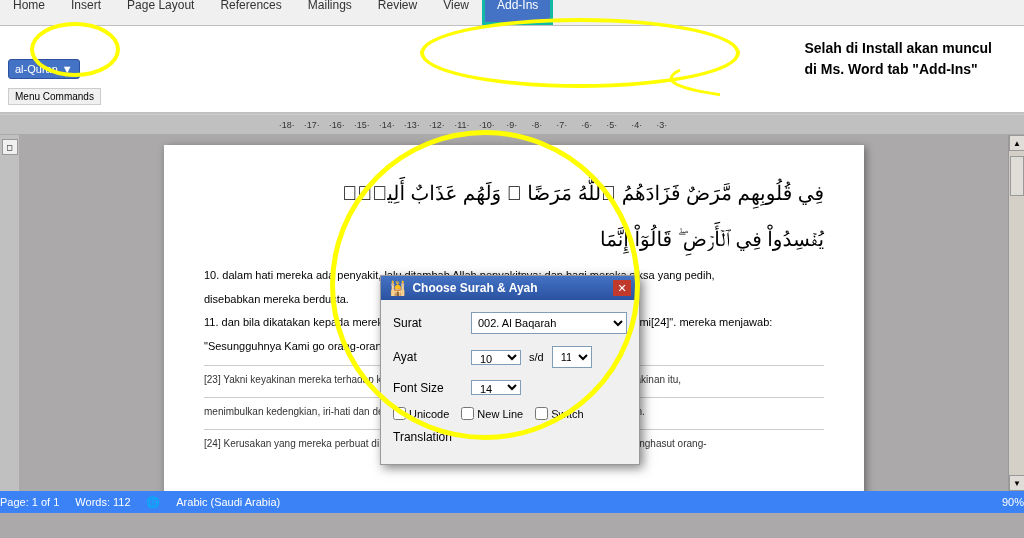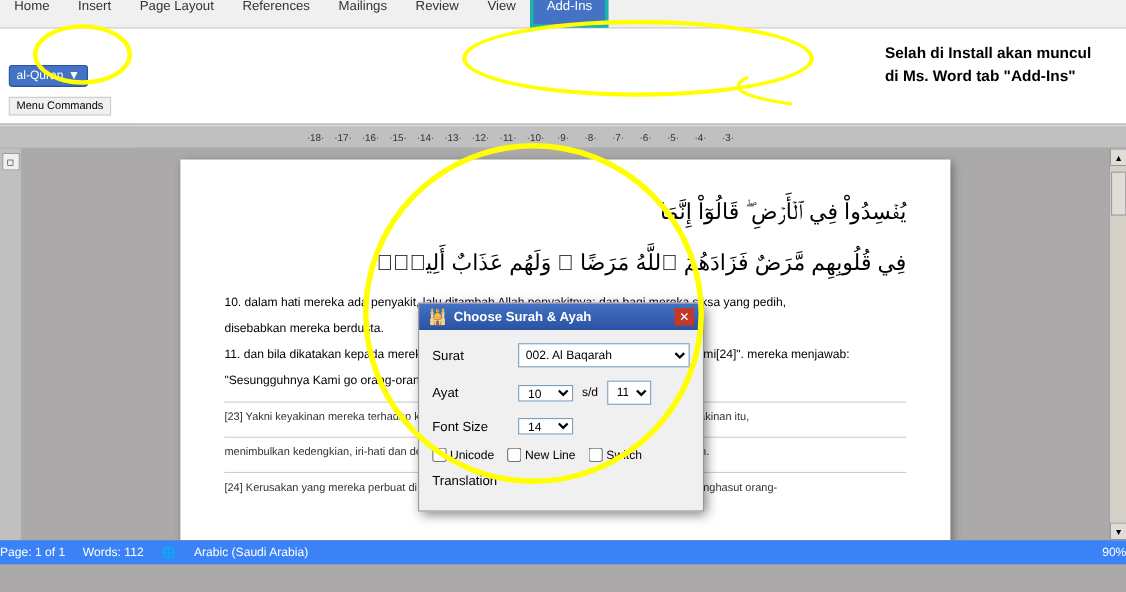--- a/index.html
+++ b/index.html
@@ -468,22 +468,22 @@
 </div>
 
 <div class="main-layout">
 
   <div class="left-sidebar">
     <div class="sidebar-icon">◻</div>
   </div>
 
   <div class="doc-area">
     <div class="document-page">
+      <div class="arabic-text">فِي قُلُوبِهِم مَّرَضٌ فَزَادَهُمُ ٱللَّهُ مَرَضًا ۖ وَلَهُم عَذَابٌ أَلِيمٌۢ</div>
       <div class="arabic-text">يُفۡسِدُواْ فِي ٱلۡأَرۡضِ ۖ قَالُوٓاْ إِنَّمَا</div>
-      <div class="arabic-text">فِي قُلُوبِهِم مَّرَضٌ فَزَادَهُمُ ٱللَّهُ مَرَضًا ۖ وَلَهُم عَذَابٌ أَلِيمٌۢ</div>
       <div class="latin-text">10. dalam hati mereka ada penyakit, lalu ditambah Allah penyakitnya; dan bagi mereka siksa yang pedih,</div>
       <div class="latin-text">disebabkan mereka berdusta.</div>
       <div class="latin-text">11. dan bila dikatakan kepada mereka: "Janganlah kamu membuat kerusakan di muka bumi[24]". mereka menjawab:</div>
       <div class="latin-text">"Sesungguhnya Kami go orang-orang yang mengadakan perbaikan".</div>
       <div class="footnote-text">[23] Yakni keyakinan mereka terhadap kebenaran Nabi Muhammad s.a.w. lemah. Kelemahan keyakinan itu,</div>
       <div class="footnote-text">menimbulkan kedengkian, iri-hati dan dendam terhadap Nabi s.a.w., agama dan orang-orang Islam.</div>
       <div class="footnote-text">[24] Kerusakan yang mereka perbuat di muka bumi bukan berarti kerusakan benda, melainkan menghasut orang-</div>
     </div>
 
     <div class="dialog">

